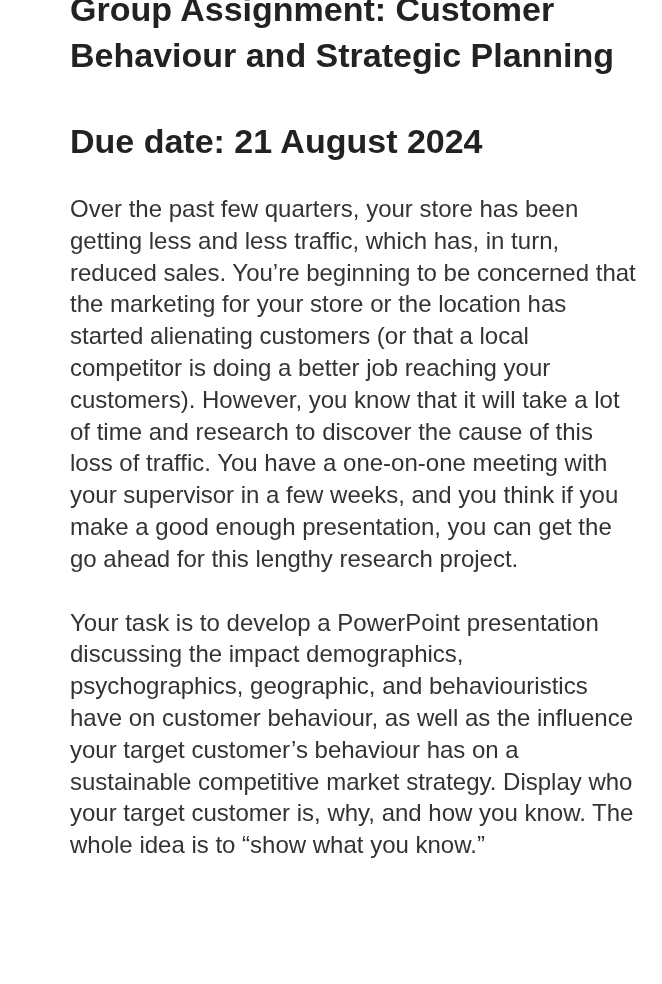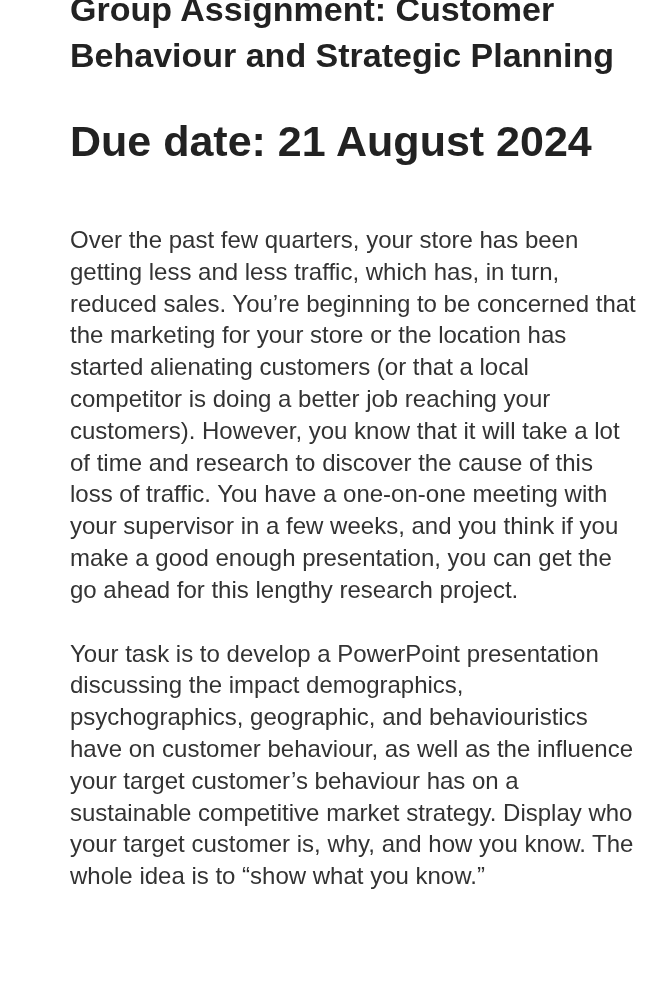--- a/index.html
+++ b/index.html
@@ -24,33 +24,33 @@
       font-family: "Liberation Sans", sans-serif;
       font-weight: bold;
       font-size: 34px;
       line-height: 46px;
       color: #222222;
       margin: 0;
     }
     .due {
       font-family: "Liberation Sans", sans-serif;
       font-weight: bold;
-      font-size: 43px;
+      font-size: 34px;
       line-height: 46px;
       color: #222222;
       margin: 40px 0 0 0;
     }
     .para {
       font-family: "Liberation Sans", sans-serif;
       font-size: 24px;
       line-height: 31.8px;
       color: #333333;
       margin: 0;
     }
-    .p1 { margin-top: 60px; }
+    .p1 { margin-top: 29px; }
     .p2 { margin-top: 32px; }
     .para strong { font-weight: normal; color: #333333; }
   </style>
 </head>
 <body>
 
 <div class="doc">
   <h1 class="title">Group Assignment: Customer Behaviour and Strategic Planning</h1>
   <h2 class="due">Due date: 21 August 2024</h2>
   <p class="para p1">Over the past few quarters, your store has been getting less and less traffic, which has, in turn, reduced sales. You’re beginning to be concerned that the marketing for your store or the location has started alienating customers (or that a local competitor is doing a better job reaching your customers). However, you know that it will take a lot of time and research to discover the cause of this loss of traffic. You have a one-on-one meeting with your supervisor in a few weeks, and you think if you make a good enough presentation, you can get the go ahead for this lengthy research project.</p>

